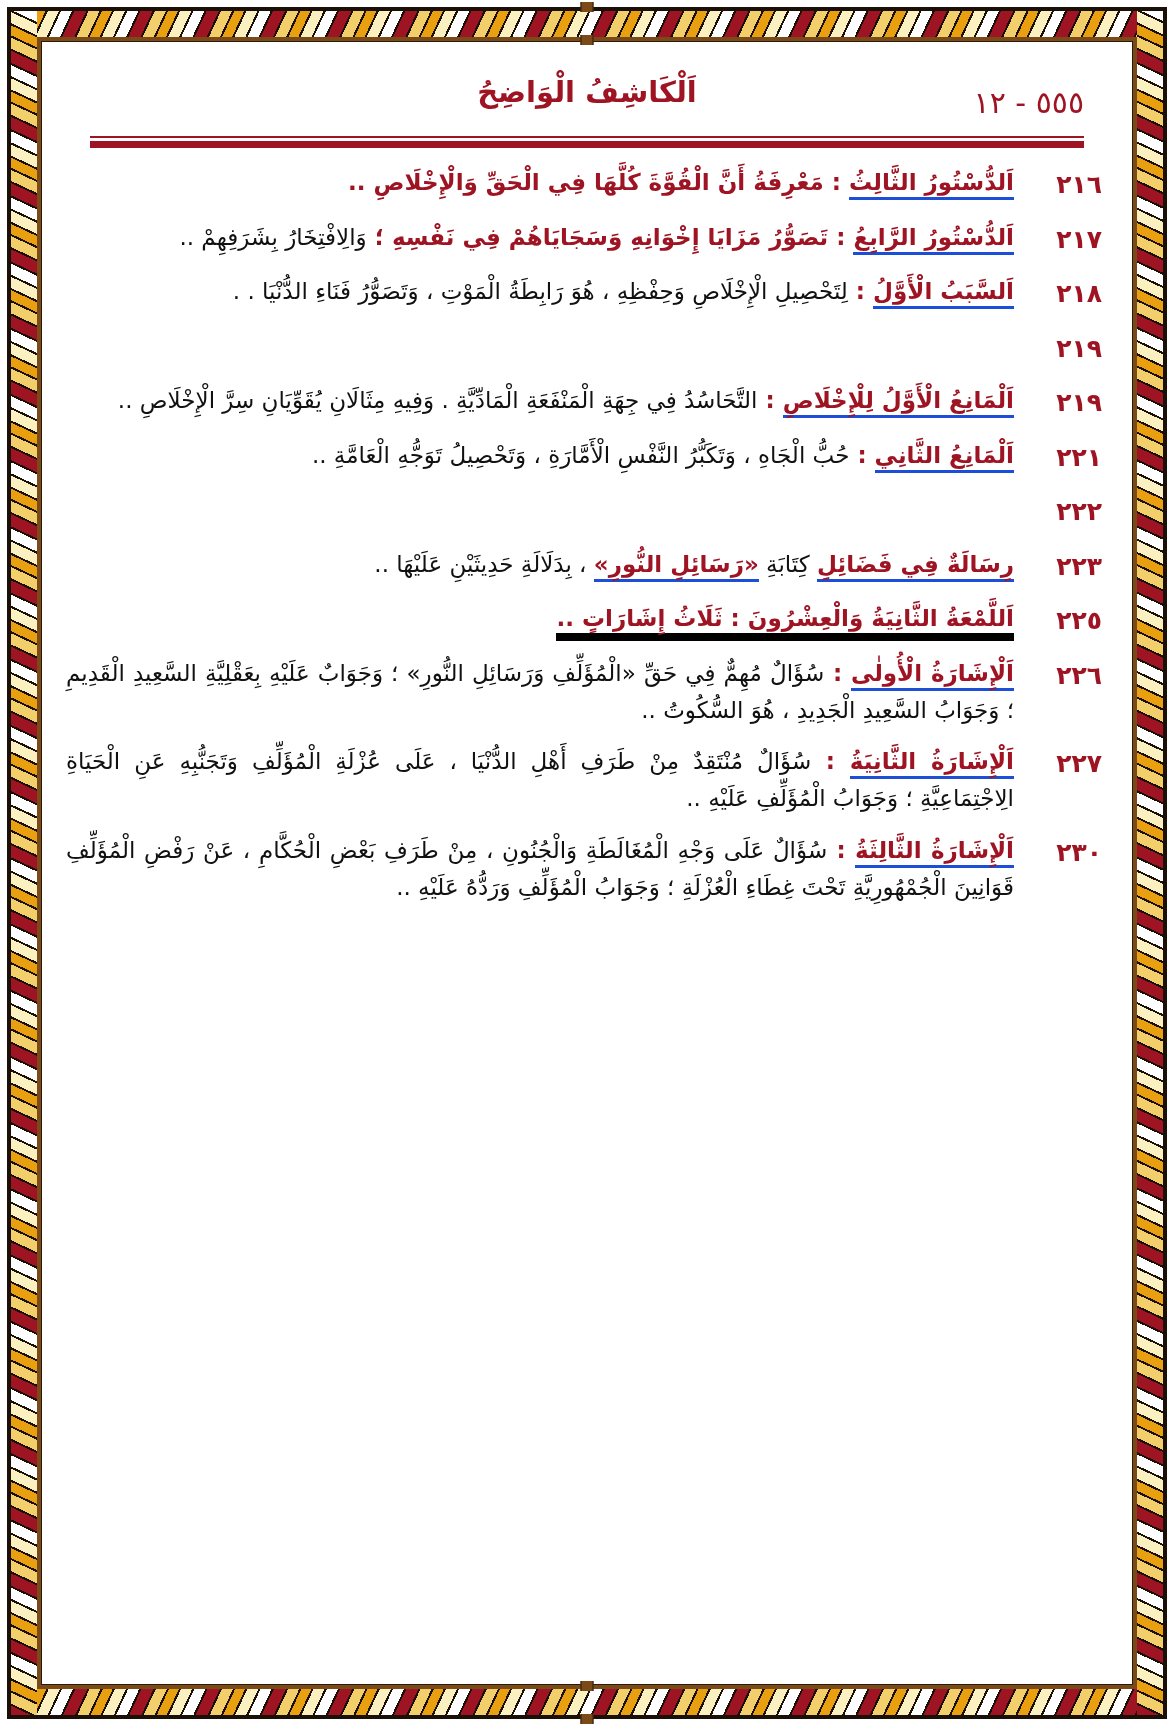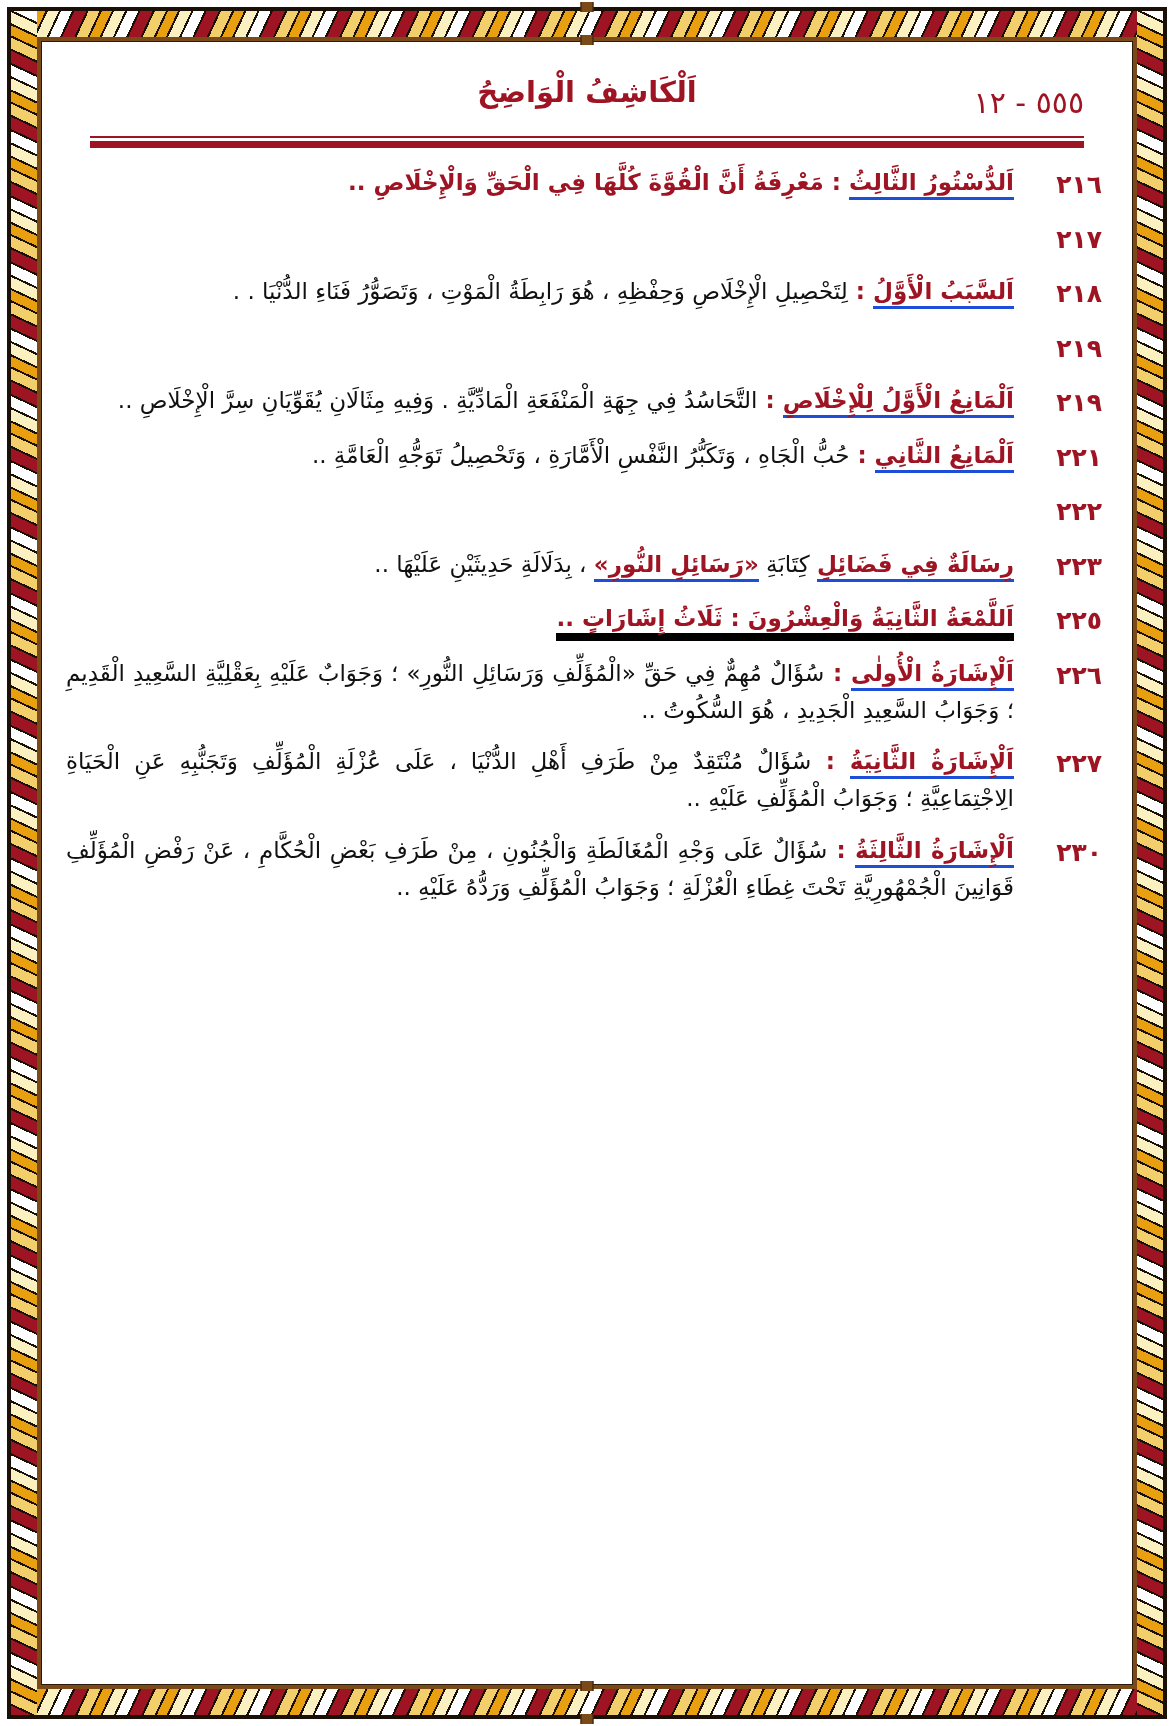--- a/index.html
+++ b/index.html
@@ -270,20 +270,21 @@
     <div class="entries">
 
 
       <div class="entry">
         <div class="entry-num">٢١٦</div>
         <div class="entry-body"><span class="hd">اَلدُّسْتُورُ الثَّالِثُ</span><span class="colon"> : </span><span class="hd-plain">مَعْرِفَةُ أَنَّ الْقُوَّةَ كُلَّهَا فِي الْحَقِّ وَالْإِخْلَاصِ ..</span></div>
       </div>
 
       <div class="entry">
         <div class="entry-num">٢١٧</div>
+        <div class="entry-body"><span class="hd">اَلدُّسْتُورُ الرَّابِعُ</span><span class="colon"> : </span><span class="hd-plain">تَصَوُّرُ مَزَايَا إِخْوَانِهِ وَسَجَايَاهُمْ فِي نَفْسِهِ ؛ </span><span>وَالِافْتِخَارُ بِشَرَفِهِمْ ..</span></div>
       </div>
 
       <div class="entry">
         <div class="entry-num">٢١٨</div>
         <div class="entry-body"><span class="hd">اَلسَّبَبُ الْأَوَّلُ</span><span class="colon"> : </span><span>لِتَحْصِيلِ الْإِخْلَاصِ وَحِفْظِهِ ، هُوَ رَابِطَةُ الْمَوْتِ ، وَتَصَوُّرُ فَنَاءِ الدُّنْيَا . .</span></div>
       </div>
 
       <div class="entry">
         <div class="entry-num">٢١٩</div>
       </div>

